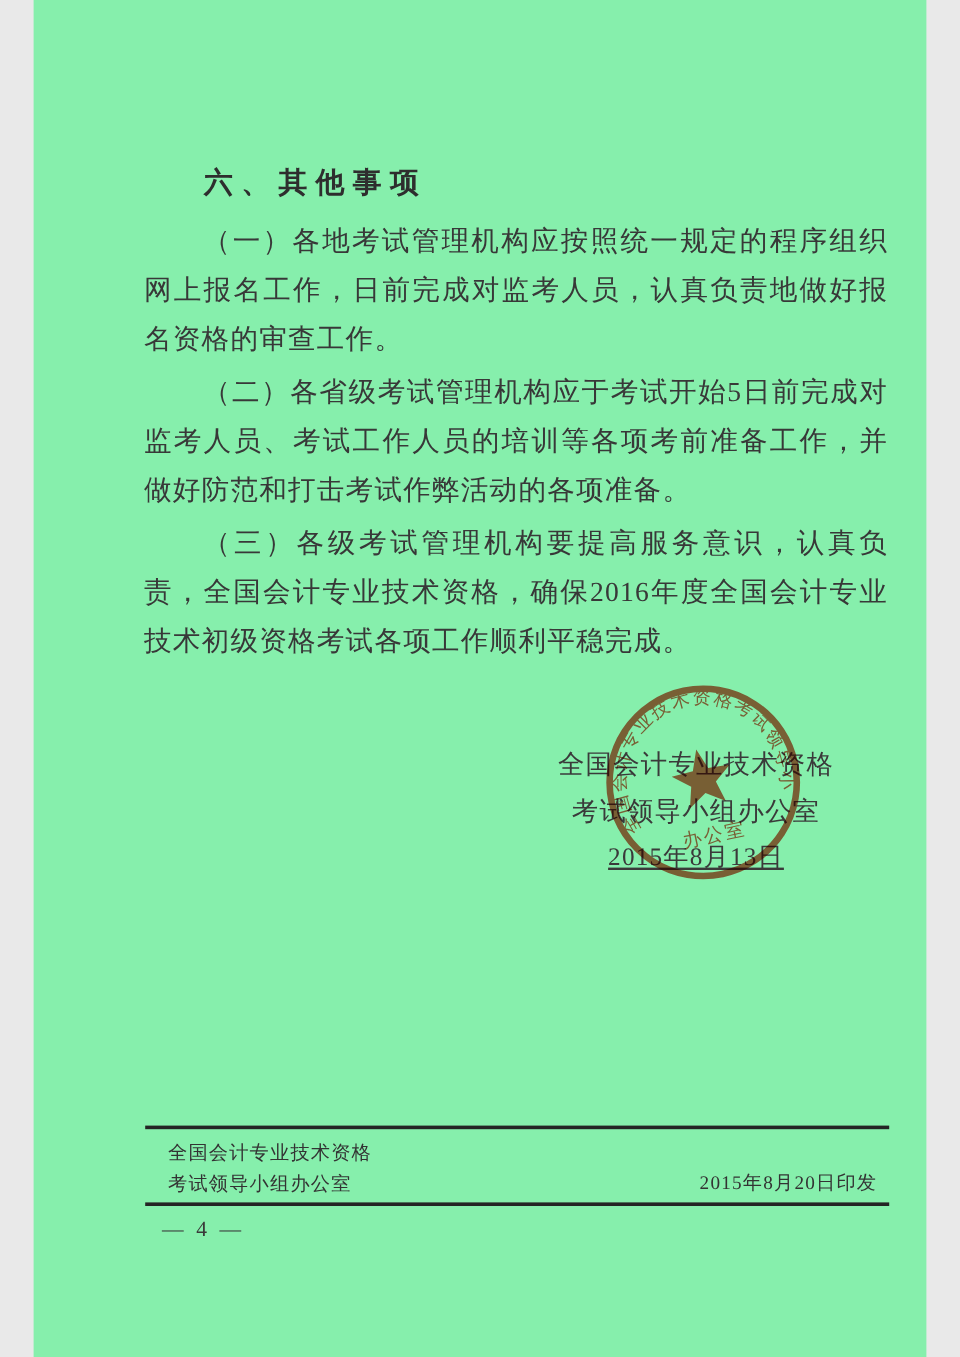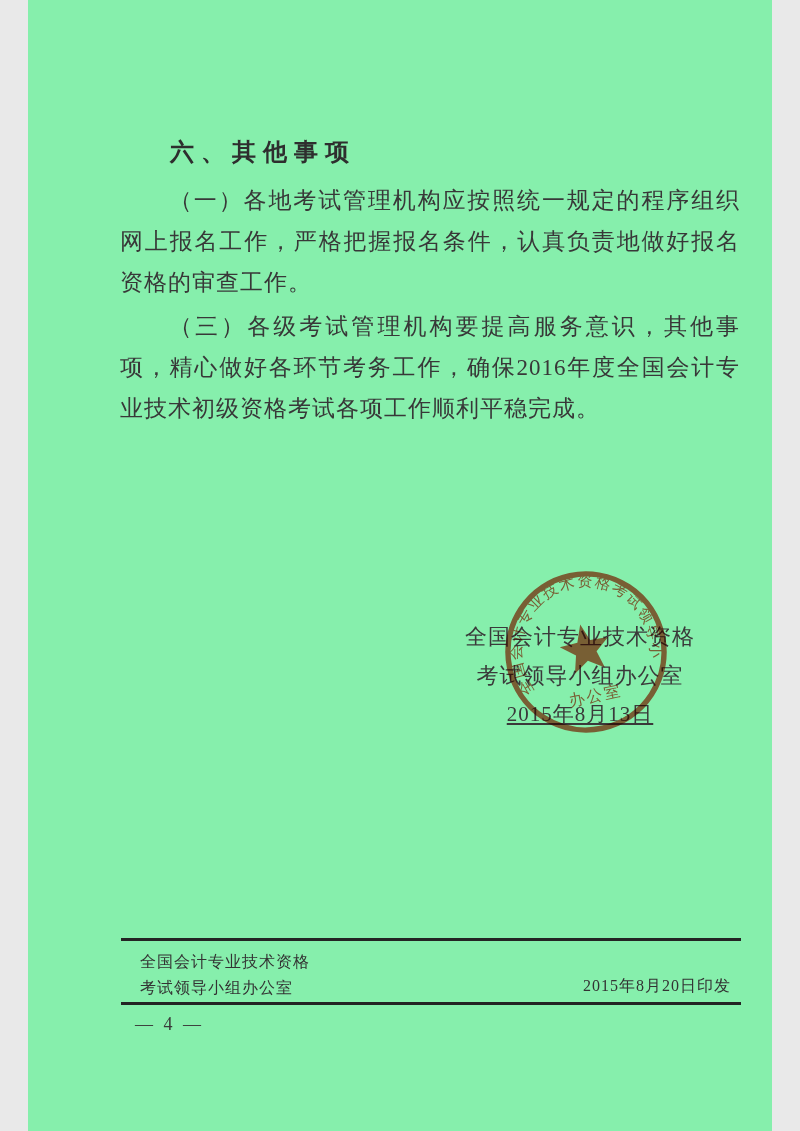--- a/index.html
+++ b/index.html
@@ -112,22 +112,23 @@
     color: #3a3a3a;
   }
 </style>
 </head>
 <body>
 
 <div class="page">
 
   <div class="doc-body">
     <h2 class="doc-heading">六、其他事项</h2>
-    <p class="doc-paragraph">（一）各地考试管理机构应按照统一规定的程序组织网上报名工作，严格把握报名条件，认真负责地做好报名资格的审查工作。</p>
-    <p class="doc-paragraph">（三）各级考试管理机构要提高服务意识，其他事项，精心做好各环节考务工作，确保2016年度全国会计专业技术初级资格考试各项工作顺利平稳完成。</p>
+    <p class="doc-paragraph">（一）各地考试管理机构应按照统一规定的程序组织网上报名工作，日前完成对监考人员，认真负责地做好报名资格的审查工作。</p>
+    <p class="doc-paragraph">（二）各省级考试管理机构应于考试开始5日前完成对监考人员、考试工作人员的培训等各项考前准备工作，并做好防范和打击考试作弊活动的各项准备。</p>
+    <p class="doc-paragraph">（三）各级考试管理机构要提高服务意识，认真负责，全国会计专业技术资格，确保2016年度全国会计专业技术初级资格考试各项工作顺利平稳完成。</p>
   </div>
 
   <div class="sig-block">
     <div>全国会计专业技术资格</div>
     <div>考试领导小组办公室</div>
     <div class="sig-date">2015年8月13日</div>
   </div>
 
   <div class="seal">
     <svg viewBox="0 0 214 214" xmlns="http://www.w3.org/2000/svg">

